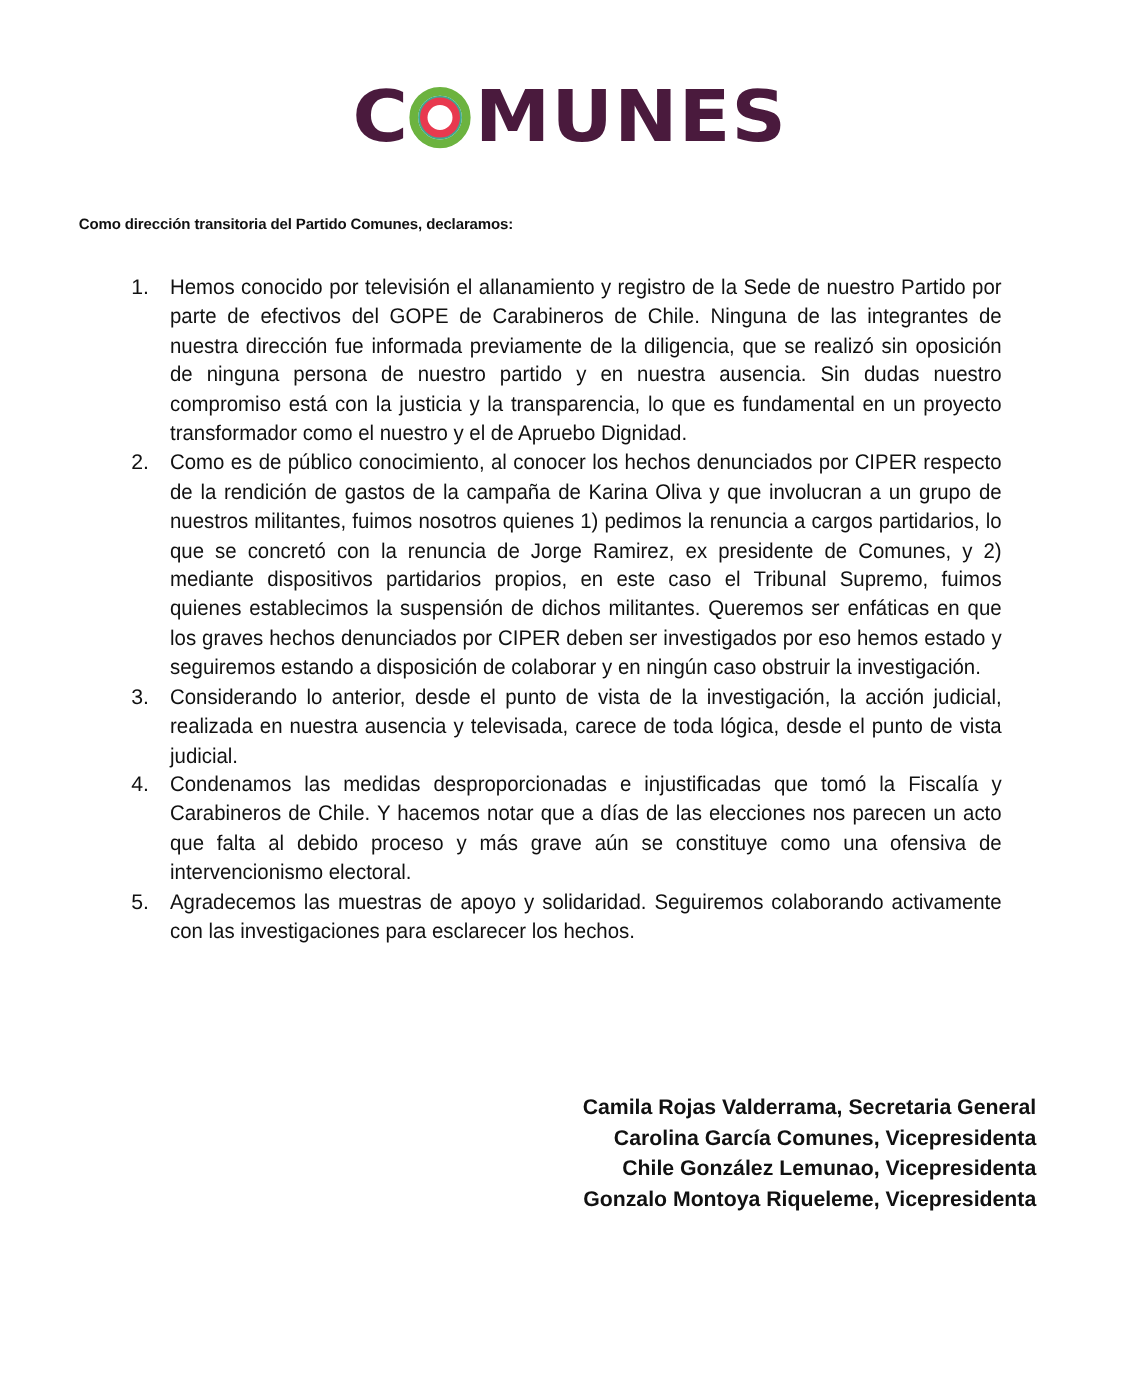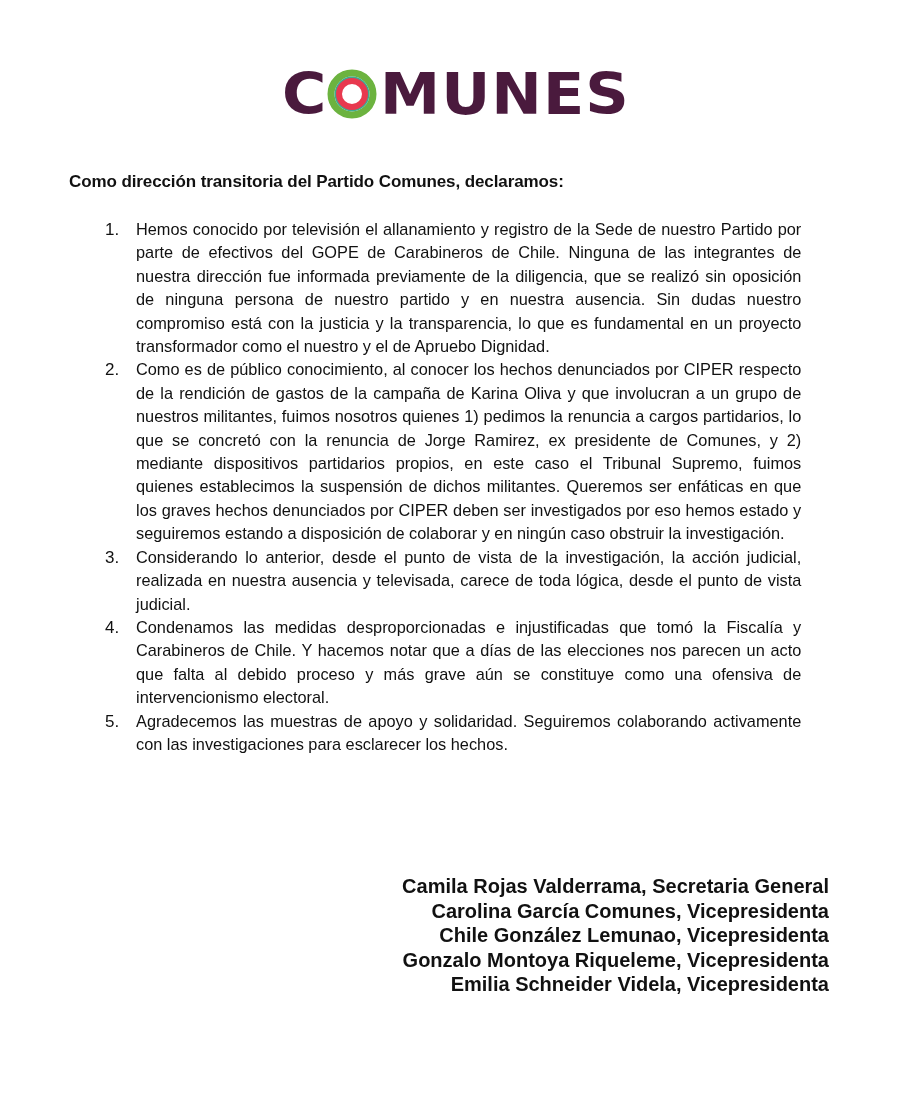--- a/index.html
+++ b/index.html
@@ -1,26 +1,26 @@
 <!DOCTYPE html>
 <html><head>
 <meta charset="utf-8">
 <style>
   html, body { margin: 0; padding: 0; background: #ffffff; }
   body { width: 897px; height: 1107px; position: relative; overflow: hidden; font-family: "Liberation Sans", sans-serif; color: #111; }
   .logo { position: absolute; left: 282px; top: 66px; height: 56px; display: flex; align-items: center; }
   .logo .letters { font-family: "DejaVu Sans", sans-serif; font-weight: bold; font-size: 57px; color: #4a1a3d; letter-spacing: 1px; line-height: 56px; transform: scaleX(1.06); transform-origin: left center; display: inline-block; }
   .logo .ring { display: inline-block; width: 50px; height: 50px; margin: 0 3px 0 2px; vertical-align: middle; }
   .logo-row { display: flex; align-items: center; }
-  .intro { position: absolute; left: 69px; top: 172px; font-weight: bold; font-size: 17px; letter-spacing: -0.1px; }
+  .intro { position: absolute; left: 63px; top: 172px; font-weight: bold; font-size: 12px; letter-spacing: -0.1px; }
   ol.points { position: absolute; left: 105px; top: 218px; width: 724px; margin: 0; padding: 0; list-style: none; }
   ol.points li { display: flex; font-size: 17px; line-height: 23.4px; }
   ol.points .num { width: 31px; flex: none; }
   ol.points .txt { flex: 1; text-align: justify; transform: scaleX(0.96); transform-origin: left top; width: 721px; }
-  .sigs { position: absolute; right: 68px; top: 874px; text-align: right; font-weight: bold; font-size: 20px; line-height: 24.5px; }
+  .sigs { position: absolute; right: 68px; top: 874px; text-align: right; font-weight: bold; font-size: 17px; line-height: 24.5px; }
 </style>
 </head>
 <body>
 
 <div class="logo">
   <div class="logo-row">
     <span class="letters">C</span>
     <svg class="ring" viewBox="0 0 50 50">
       <circle cx="25" cy="25" r="21" fill="none" stroke="#6cb33f" stroke-width="7"></circle>
       <circle cx="25" cy="25" r="16" fill="none" stroke="#3fa98f" stroke-width="3"></circle>
@@ -54,14 +54,13 @@
     <span class="num">5.</span>
     <span class="txt">Agradecemos las muestras de apoyo y solidaridad. Seguiremos colaborando activamente con las investigaciones para esclarecer los hechos.</span>
   </li>
 </ol>
 
 <div class="sigs">
   <div>Camila Rojas Valderrama, Secretaria General</div>
   <div>Carolina García Comunes, Vicepresidenta</div>
   <div>Chile González Lemunao, Vicepresidenta</div>
   <div>Gonzalo Montoya Riqueleme, Vicepresidenta</div>
-  <div>Emilia Schneider Videla, Vicepresidenta</div>
 </div>
 
 </body></html>

